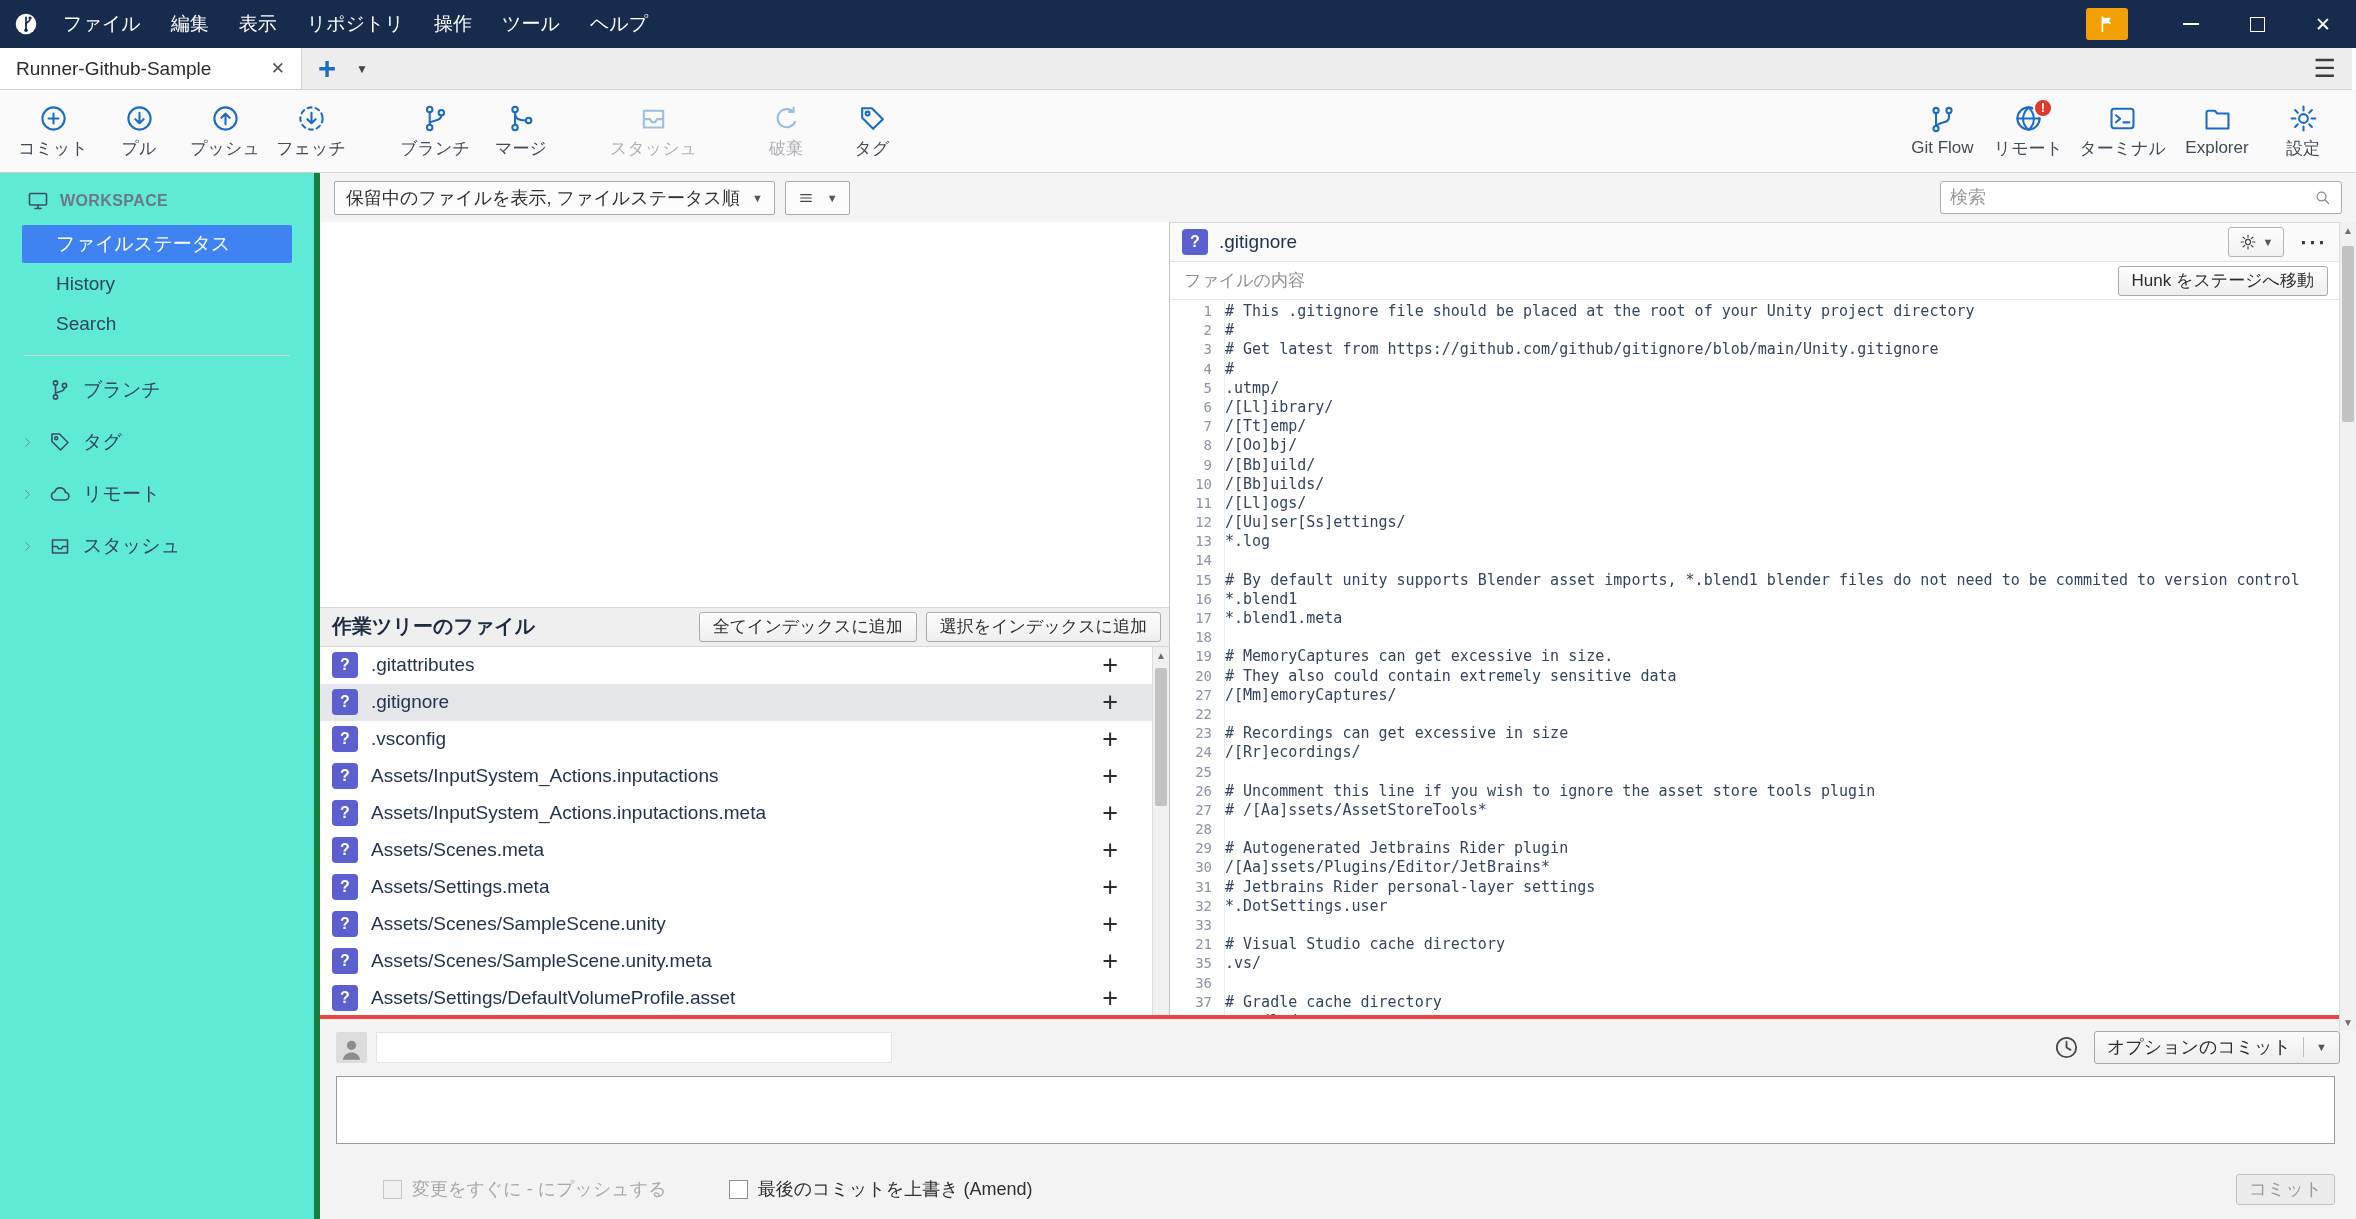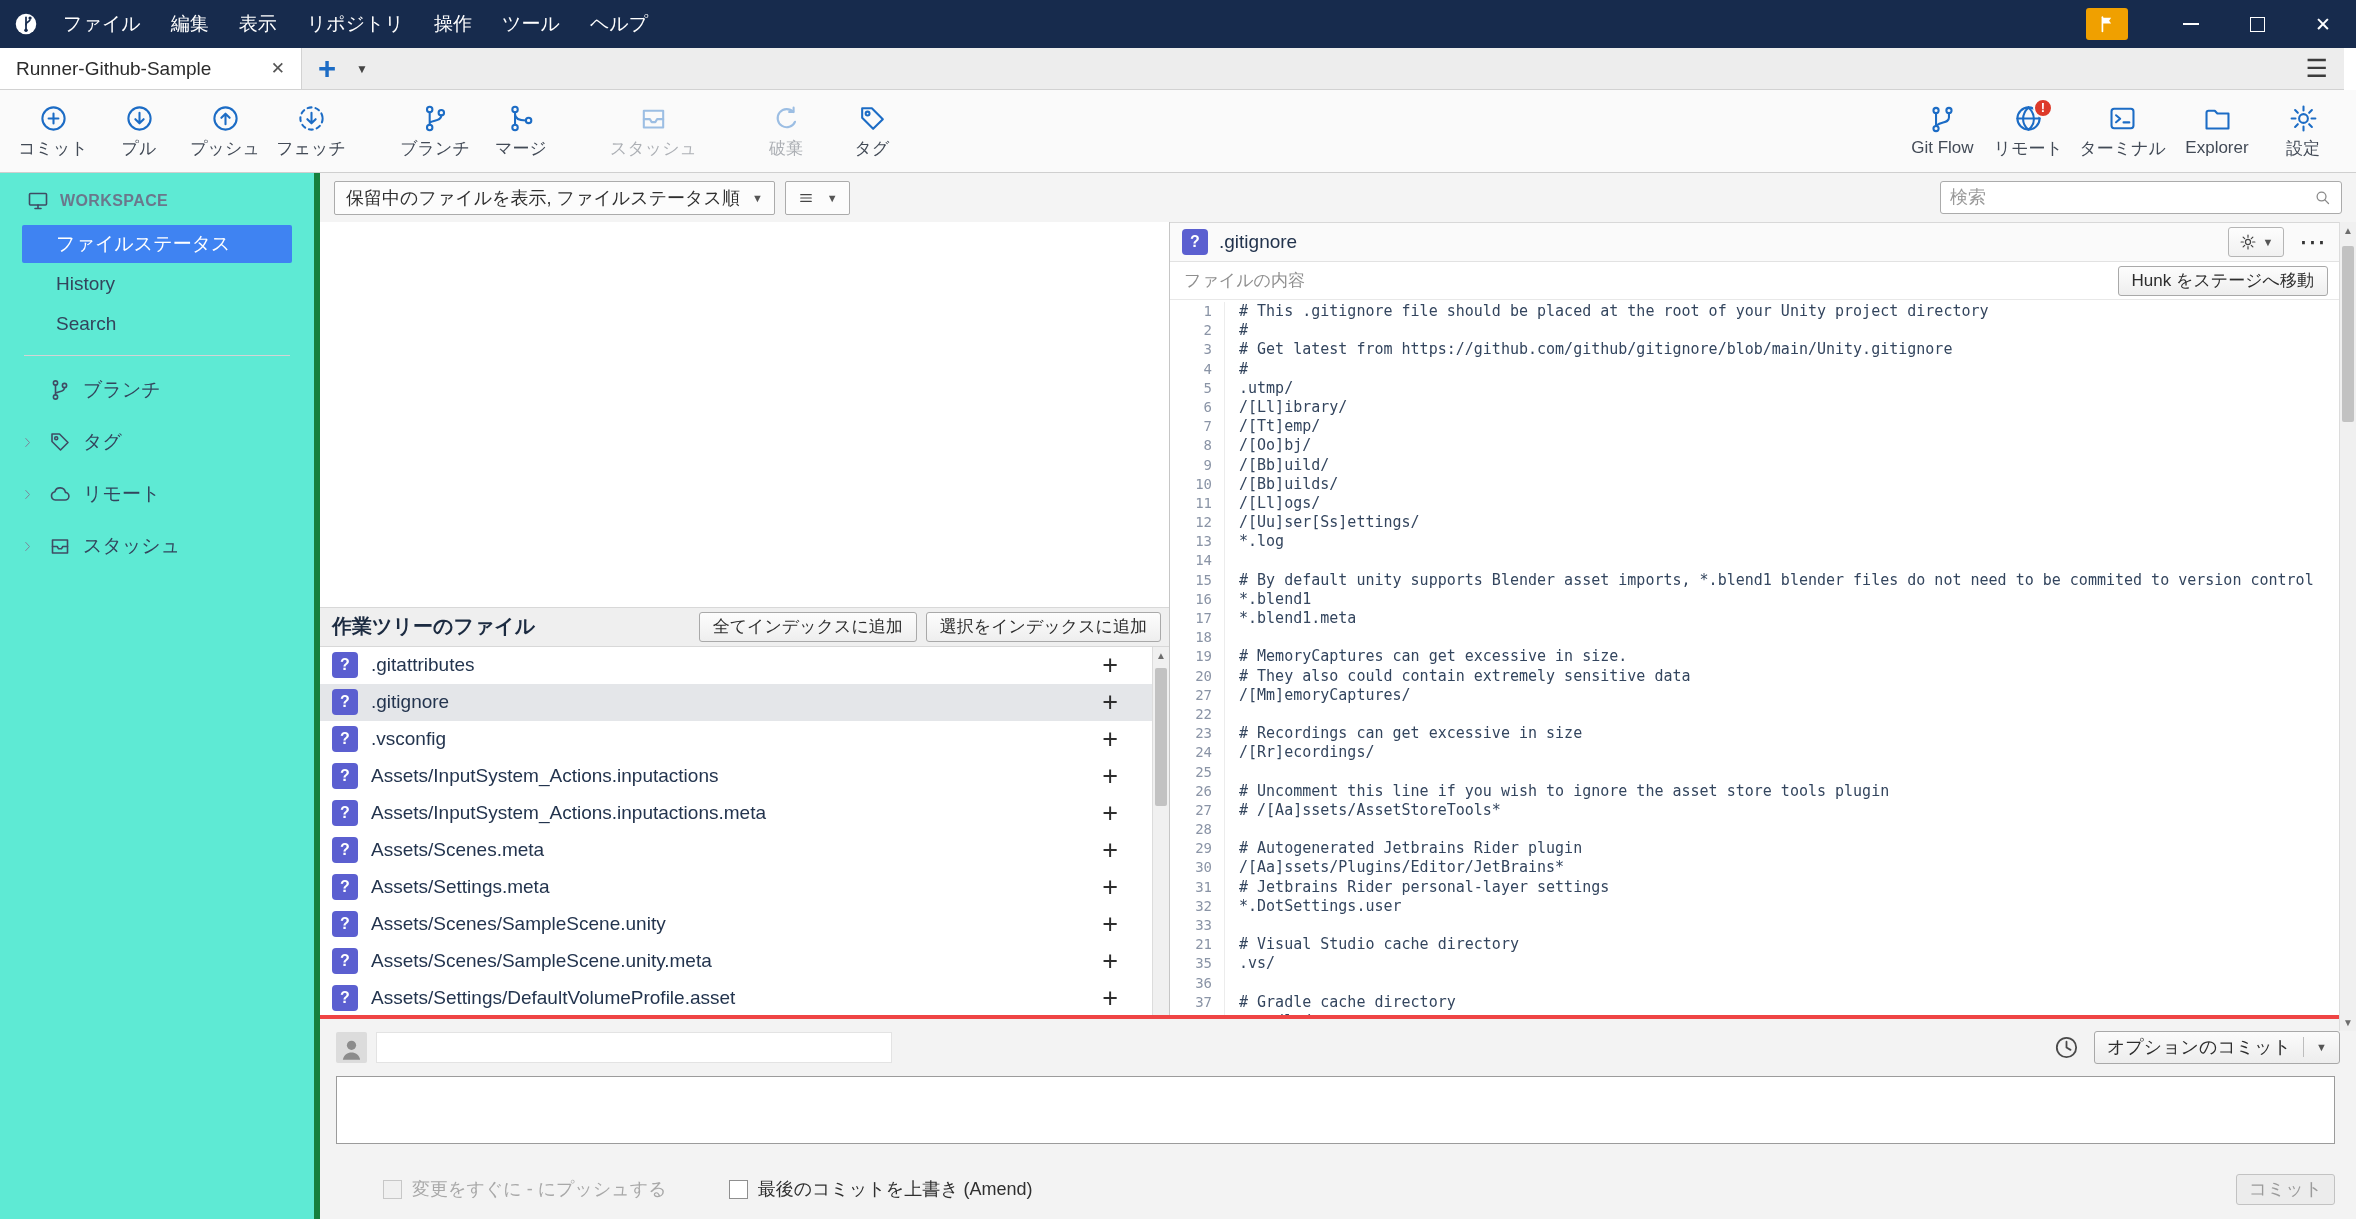--- a/index.html
+++ b/index.html
@@ -15,21 +15,21 @@
   .logo{display:flex;margin:0 8px 0 12px}
   .menu-item{height:48px;padding:0 15px;font-size:19px;color:#fff}
   .tb-spacer{flex:1}
   .flag-btn{width:42px;height:32px;border-radius:3px;background:var(--flag-orange,#f0a000);
             display:flex;align-items:center;justify-content:center;color:#fff;margin-right:30px}
   .win-btn{width:66px;height:48px;display:flex;align-items:center;justify-content:center;color:#fff;font-size:19px}
   .glyph-min{display:block;width:16px;border-top:2px solid #fff}
   .glyph-max{display:block;width:15px;height:15px;border:1.6px solid #fff}
 
   
-  .tabbar{position:absolute;top:48px;left:0;right:12px;height:42px;background:#ededed;
+  .tabbar{position:absolute;top:48px;left:0;right:4px;height:42px;background:#ededed;
           border-bottom:1px solid #d2d2d2;display:flex;align-items:center}
   .tab{width:302px;height:41px;background:#fff;border-right:1px solid #d2d2d2;display:flex;
        align-items:center;padding:0 12px 0 16px;font-size:19px;color:#2b2b2b}
   .tab-label{flex:1;white-space:nowrap;overflow:hidden}
   .tab-close{color:#555;font-size:17px;padding:0 4px}
   .tab-add{color:var(--accent-blue,#1c6cc5);font-size:31px;margin-left:16px;line-height:38px;font-weight:bold}
   .tab-caret{color:#444;font-size:12px;margin-left:20px}
   .hamburger{margin-left:auto;margin-right:16px;font-size:25px;color:#3c3c3c}
 
   
@@ -106,21 +106,21 @@
             background:linear-gradient(#fdfdfd,#f1f1f1);display:flex;align-items:center;
             justify-content:center;gap:6px;color:#444}
   .more-btn{font-size:27px;color:#333;margin-left:4px;line-height:20px}
   .diff-subheader{height:38px;display:flex;align-items:center;padding:0 28px 0 14px;
                   border-bottom:1px solid #e8e8e8;background:#fff;flex:none}
   .content-tab{font-size:17px;color:#8f8f8f;margin-right:auto}
   .code{flex:1;overflow:hidden;font-family:"DejaVu Sans Mono","Liberation Mono",monospace;
         font-size:15px;line-height:19.2px;padding-top:2px;position:relative}
   .cline{display:flex;height:19.2px;white-space:pre}
   .ln{width:54px;flex:none;text-align:right;color:#8a94a6;padding-right:12px;font-size:14px}
-  .lt{flex:1;color:#33455e;padding-left:14px;border-left:1px solid #ececec;overflow:hidden}
+  .lt{flex:1;color:#33455e;border-left:1px solid #ececec;overflow:hidden}
 
   
   .commit-area{position:absolute;left:320px;right:0;bottom:0;height:204px;background:#f3f3f3;
                border-top:4px solid #ef4444}
   .ca-top{position:absolute;left:16px;top:11px;right:16px;height:34px;display:flex;align-items:center;gap:9px}
   .avatar{width:31px;height:31px;background:#dcdcdc;color:#8c8c8c;display:flex;align-items:flex-end;
           justify-content:center;overflow:hidden;border-radius:2px}
   .author-input{width:516px;height:31px;background:#fff;border:1px solid #e3e3e3;font-size:18px;padding:0 8px}
   .ca-top-right{margin-left:auto;display:flex;align-items:center;gap:10px}
   .clock-btn{width:34px;height:34px;display:flex;align-items:center;justify-content:center;color:#4a4a4a}

